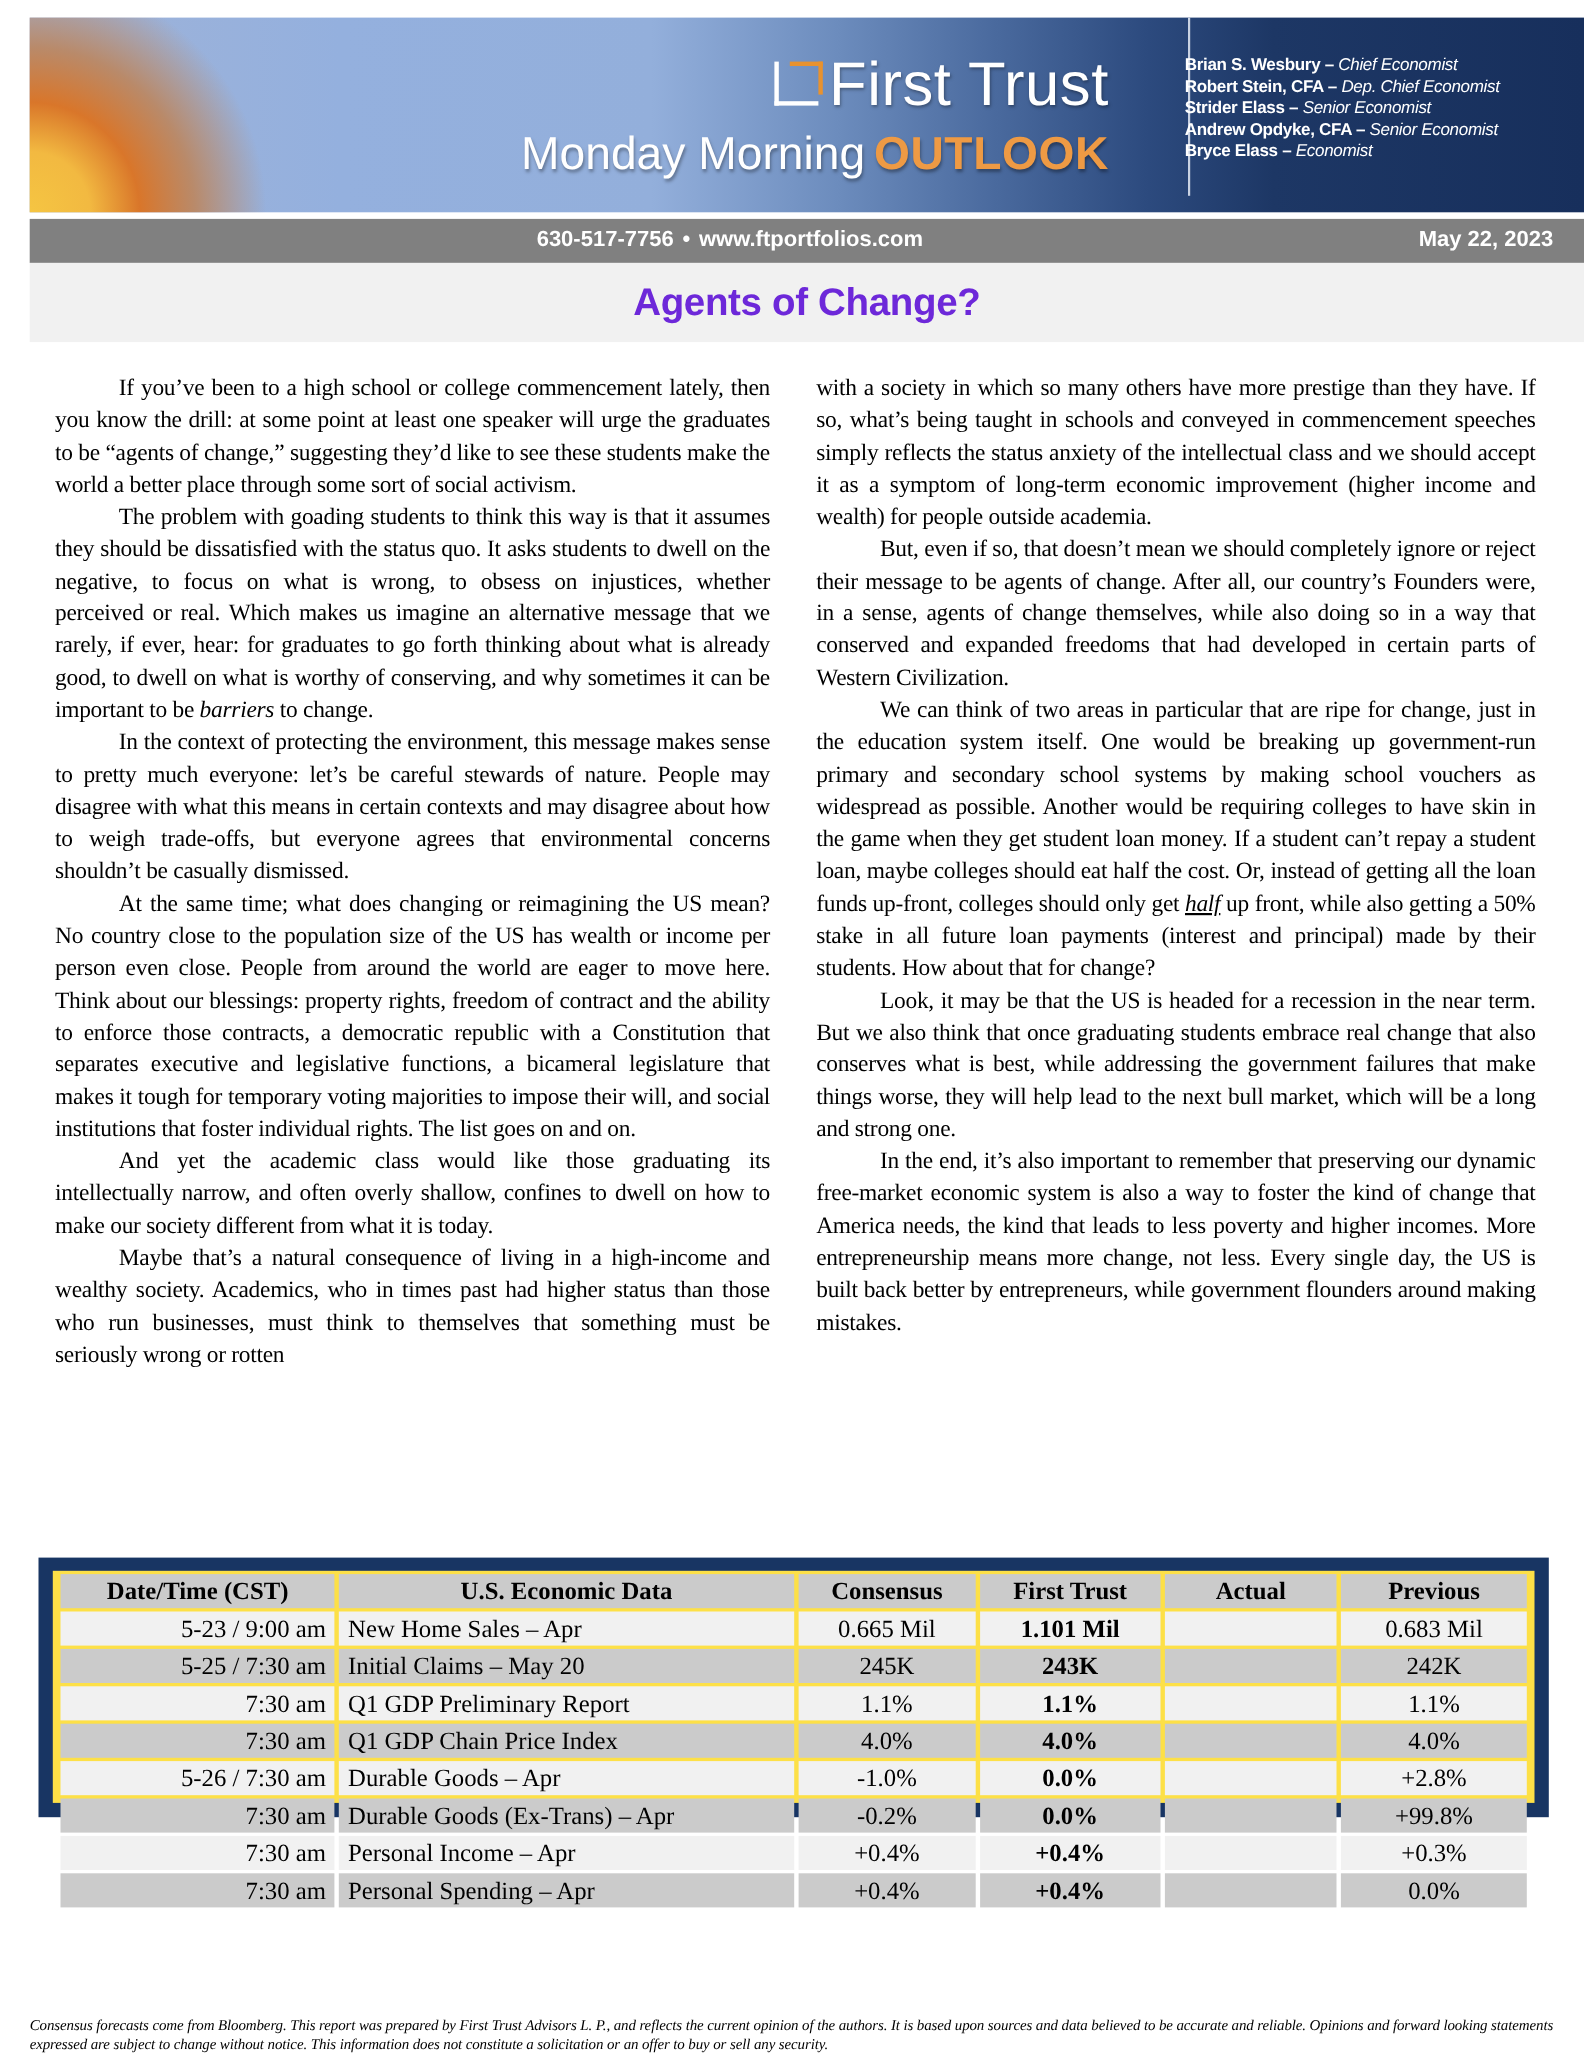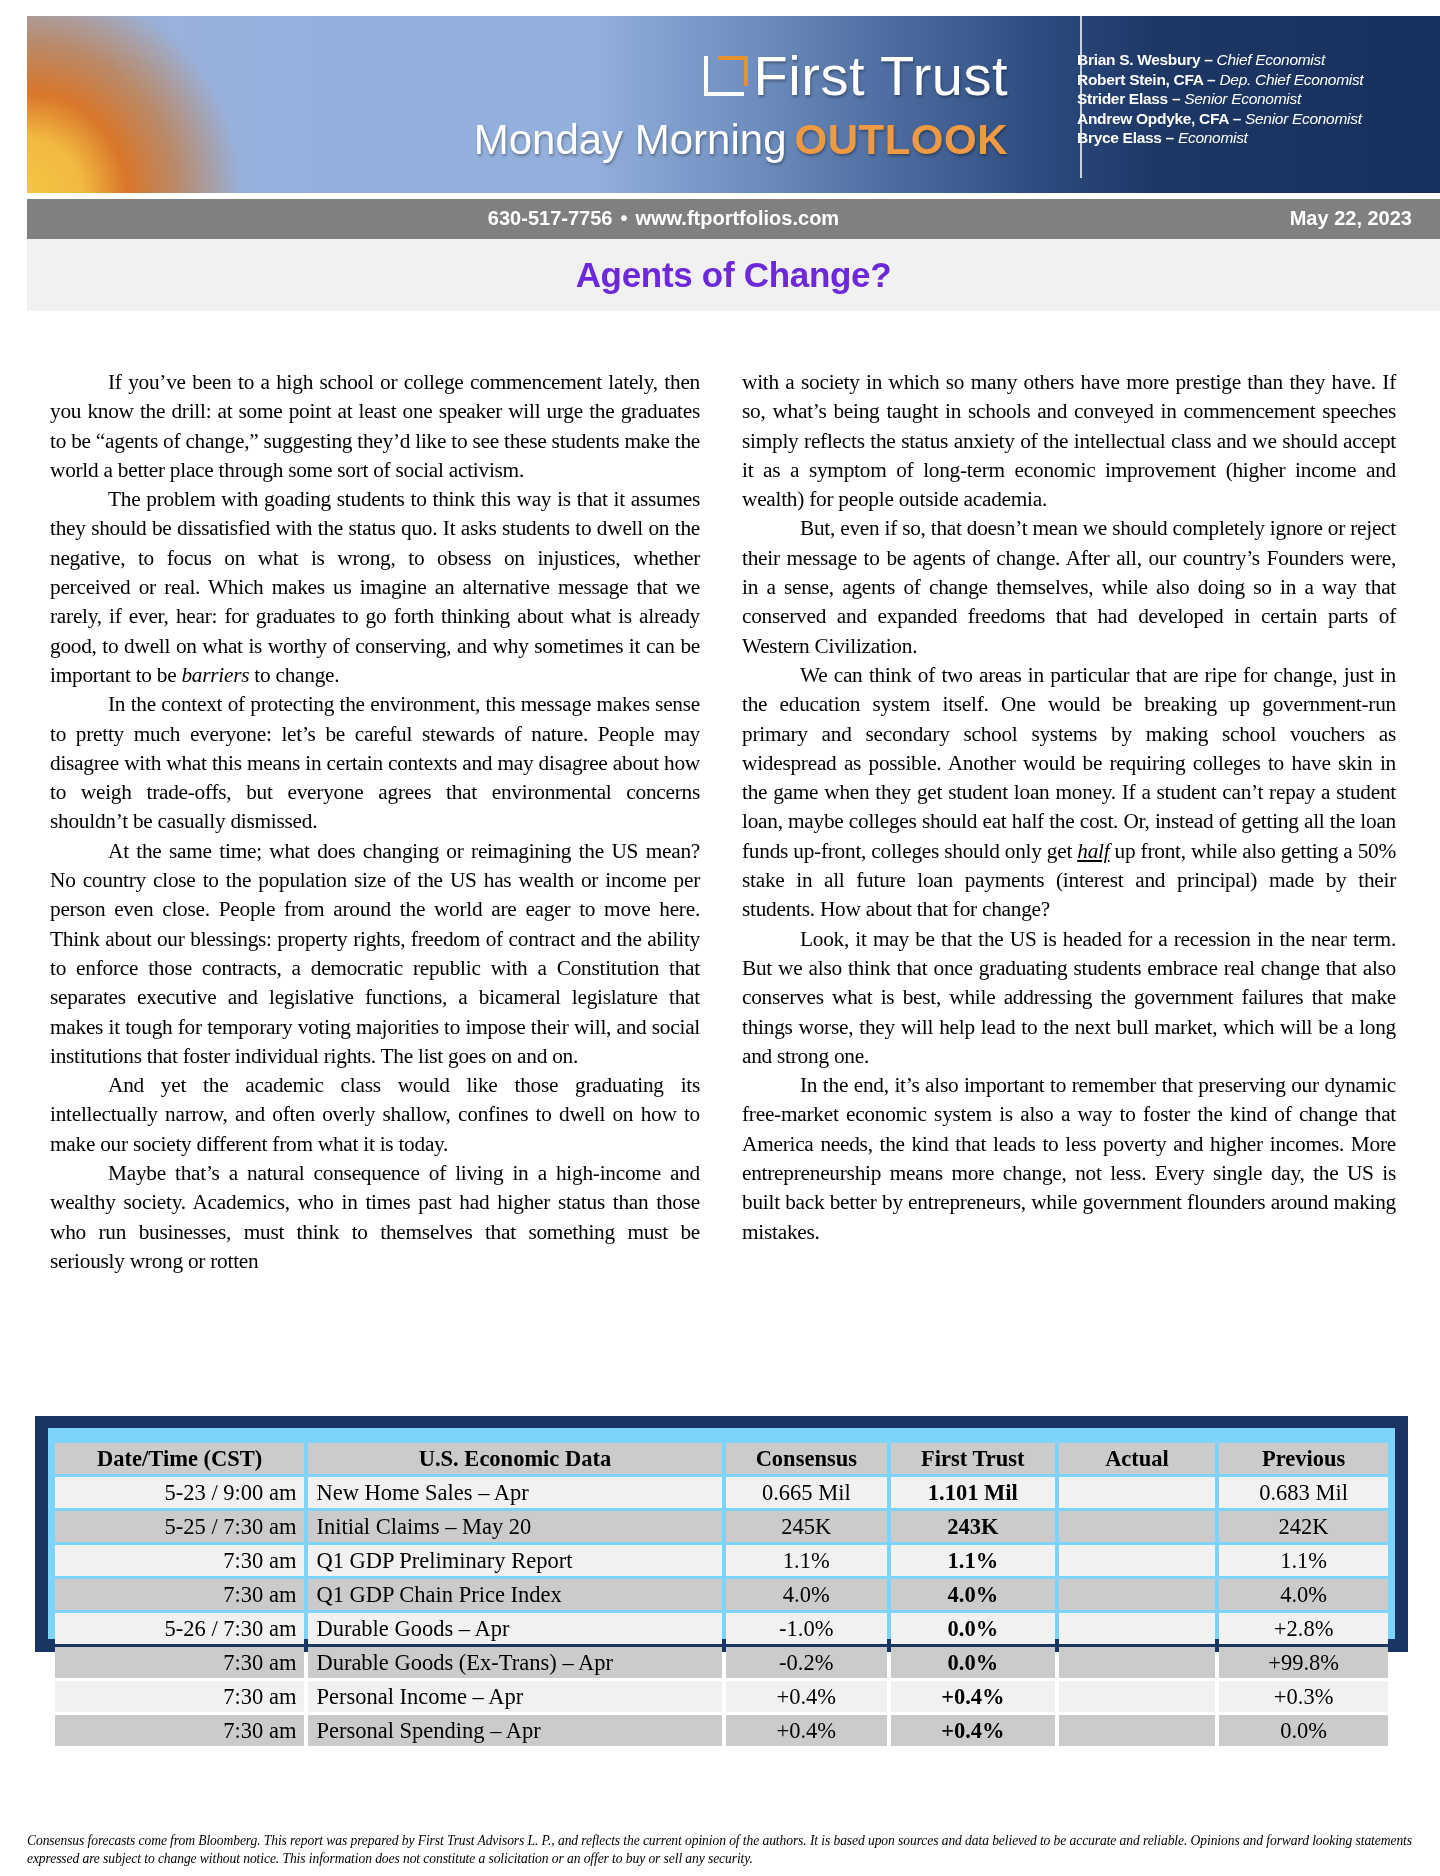--- a/index.html
+++ b/index.html
@@ -59,36 +59,36 @@
     position: absolute; left: 27px; top: 239px; width: 1413px; height: 72px; background: #f1f1f1;
     text-align: center;
   }
   .title-bar h1 {
     font-family: "Liberation Sans", sans-serif; font-weight: bold; font-size: 35px; color: #6d28d9;
     line-height: 72px; letter-spacing: -0.3px;
   }
 
   
   .column {
-    position: absolute; top: 368px; width: 650px;
+    position: absolute; top: 338px; width: 650px;
     font-size: 21.3px; line-height: 29.3px; text-align: justify; letter-spacing: -0.25px;
   }
   .column.left { left: 50px; }
   .column.right { left: 742px; width: 654px; }
   .column p { text-indent: 58px; }
   .column p.cont { text-indent: 0; }
   .column em { font-style: italic; }
   .column .u { font-style: italic; text-decoration: underline; }
 
   
   .table-frame {
     position: absolute; left: 35px; top: 1416px; width: 1373px; height: 236px;
     background: #183563; padding: 12px 13px 13px 13px;
   }
-  .table-inner { width: 100%; height: 100%; background: #7dd3fc; padding: 18px 3px 0 3px; }
+  .table-inner { width: 100%; height: 100%; background: #fde047; padding: 6px 3px 0 3px; }
   table { border-collapse: separate; border-spacing: 4px 3px; width: 100%; margin-top: -6px; }
   th, td { font-family: "Liberation Serif", serif; font-size: 22.5px; height: 31px; padding: 0 8px; white-space: nowrap; }
   th { background: #cbcbcb; font-weight: bold; text-align: center; }
   tr.odd td { background: #f1f1f1; }
   tr.even td { background: #cbcbcb; }
   td.dt { text-align: right; }
   td.ev { text-align: left; }
   td.num { text-align: center; }
   td.ft { text-align: center; font-weight: bold; }
   col.c-dt { width: 204px; } col.c-ev { width: 338px; } col.c-cn { width: 132px; }

